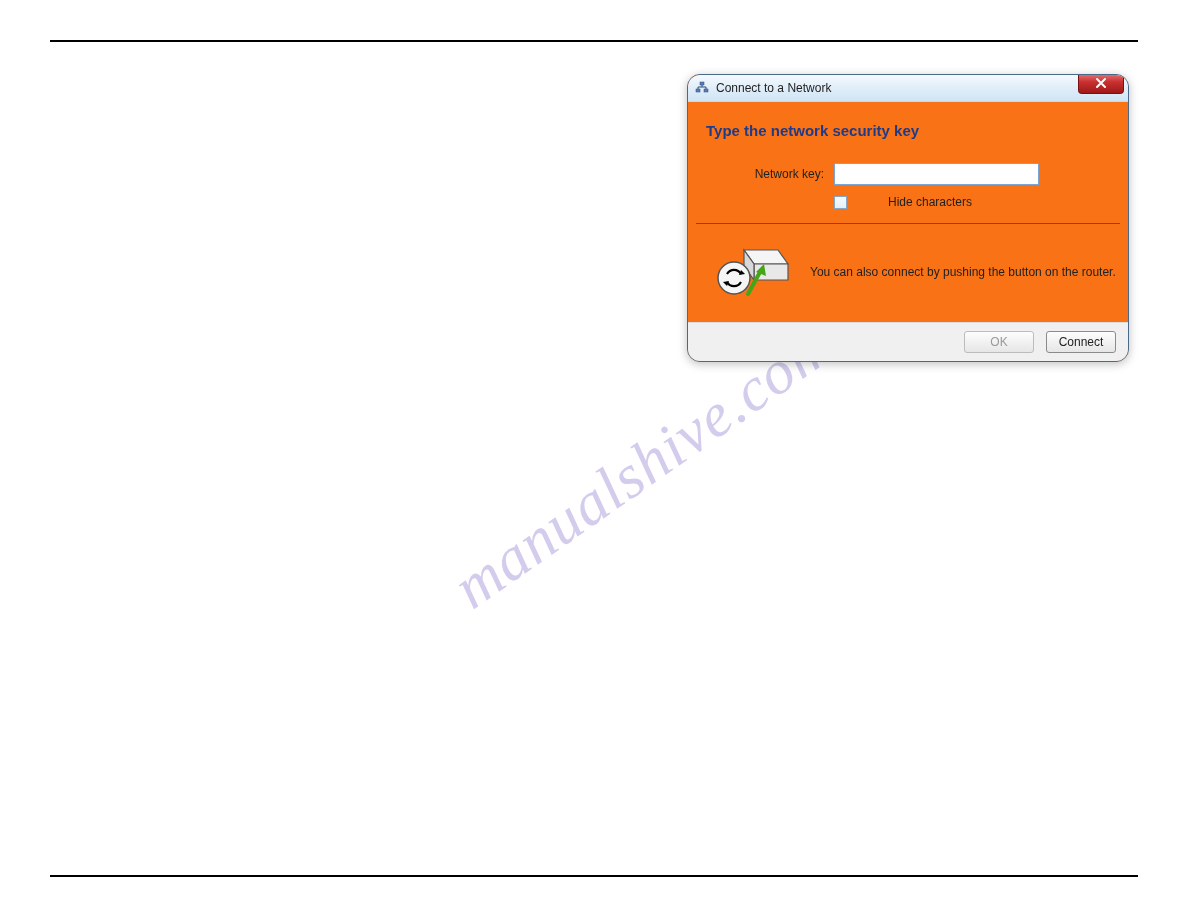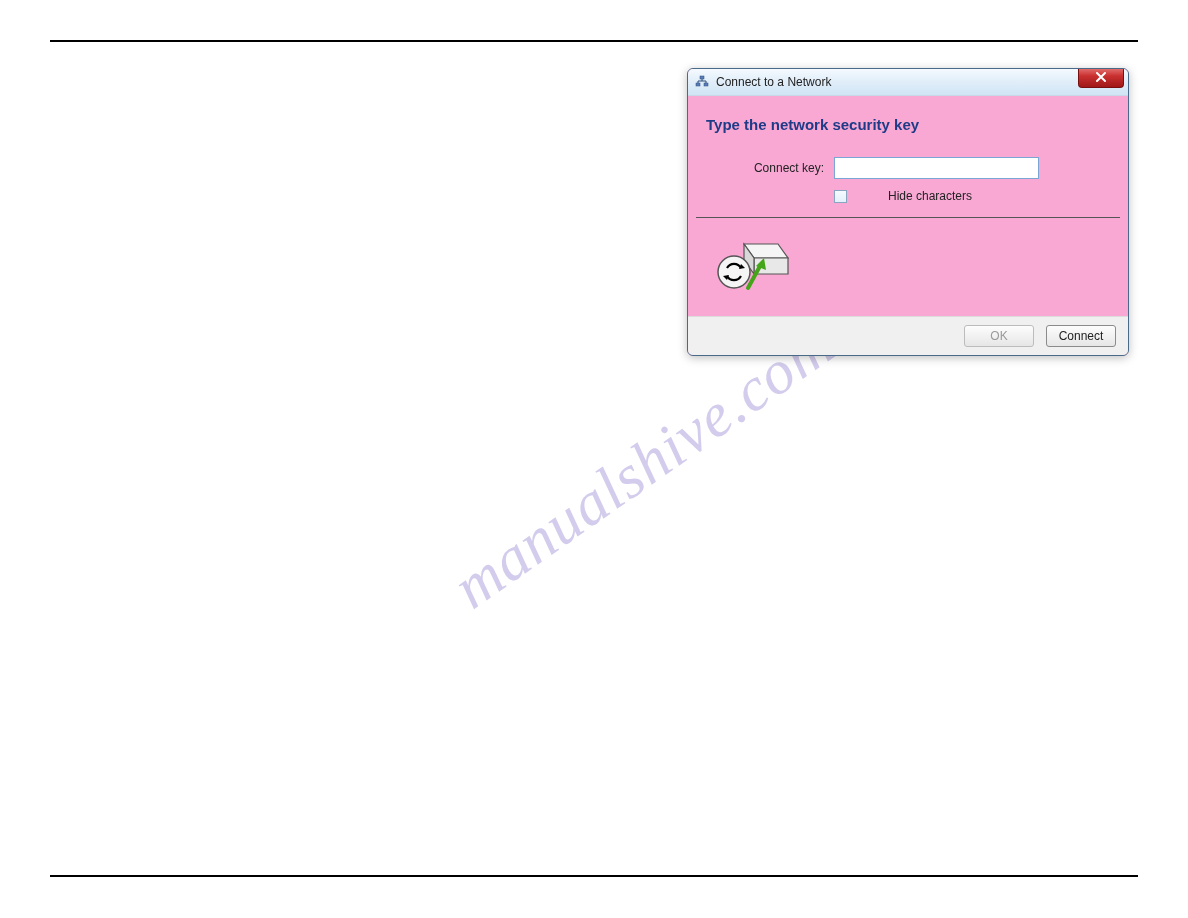--- a/index.html
+++ b/index.html
@@ -32,26 +32,26 @@
     font-style: italic;
     transform: rotate(-35deg);
     transform-origin: center;
     white-space: nowrap;
     pointer-events: none;
     letter-spacing: 1px;
   }
 
   .dialog {
     position: absolute;
-    top: 68px;
+    top: 74px;
     left: 687px;
     width: 440px;
     border: 1px solid #4a6a8a;
-    border-radius: 6px;
-    background: #f9a8d4;
+    border-radius: 13px;
+    background: #f97316;
     box-shadow: 0 2px 10px rgba(0,0,0,0.25);
     overflow: hidden;
   }
   .titlebar {
     height: 26px;
     background: linear-gradient(to bottom, #f5faff 0%, #e4f0fa 40%, #d0e4f5 100%);
     border-bottom: 1px solid #c8d8e8;
     position: relative;
     display: flex;
     align-items: center;
@@ -214,21 +214,21 @@
       <svg viewBox="0 0 12 12">
         <path d="M2 2 L10 10 M10 2 L2 10" stroke="#fff" stroke-width="2" stroke-linecap="round"></path>
       </svg>
     </div>
   </div>
 
   <div class="dialog-body">
     <div class="heading">Type the network security key</div>
 
     <div class="form-row">
-      <div class="form-label">Connect key:</div>
+      <div class="form-label">Network key:</div>
       <input class="text-input" type="text" value="" style="">
     </div>
 
     <div class="checkbox-row">
       <div class="checkbox-box"></div>
       <span class="checkbox-label">Hide characters</span>
     </div>
   </div>
 
   <hr class="divider">
@@ -244,20 +244,21 @@
         <circle cx="18" cy="36" r="16" fill="#f5f5f5" stroke="#555" stroke-width="1.5"></circle>
         <path d="M 11 32 A 8 8 0 0 1 25 32" fill="none" stroke="#000" stroke-width="2.2"></path>
         <polygon points="25,28 29,32 23,33" fill="#000"></polygon>
         <path d="M 25 40 A 8 8 0 0 1 11 40" fill="none" stroke="#000" stroke-width="2.2"></path>
         <polygon points="11,44 7,40 13,39" fill="#000"></polygon>
 
         <path d="M 32 52 L 44 30" stroke="#45a518" stroke-width="4" stroke-linecap="round"></path>
         <polygon points="48,22 40,30 50,34" fill="#45a518"></polygon>
       </svg>
     </div>
+    <div class="wps-text">You can also connect by pushing the button on the router.</div>
   </div>
 
   <div class="button-bar">
     <div class="win-button disabled">
       <span>OK</span>
     </div>
     <div class="win-button enabled">
       <span>Connect</span>
     </div>
   </div>

